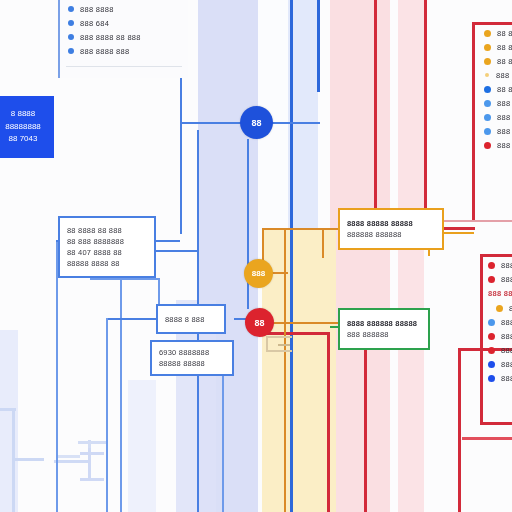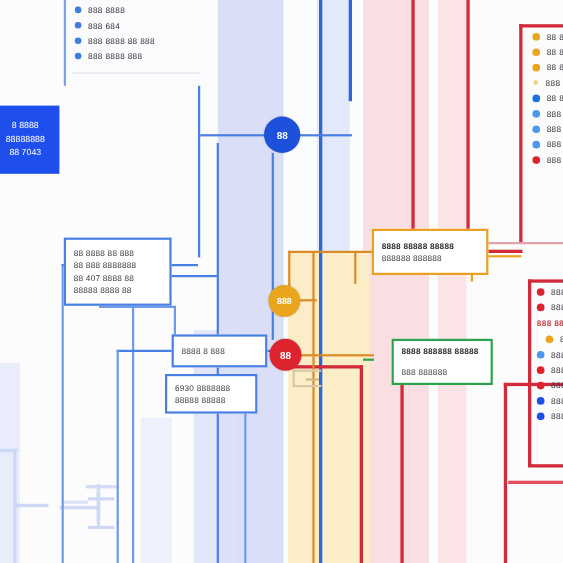--- a/index.html
+++ b/index.html
@@ -160,26 +160,26 @@
     <div class="ln">88 407 8888 88</div>
     <div class="ln">88888 8888 88</div>
   </div>
 
 
   <div class="nbox orange" style="left:338px;top:208px;width:106px;height:42px;">
     <div class="ln t">8888 88888 88888</div>
     <div class="ln">888888 888888</div>
   </div>
 
-  <div class="nbox green" style="left:356px;top:308px;width:92px;height:42px;justify-content:space-between;">
+  <div class="nbox green" style="left:338px;top:308px;width:92px;height:42px;">
     <div class="ln t">8888 888888 88888</div>
     <div class="ln">888 888888</div>
   </div>
 
-  <div class="nbox" style="left:156px;top:304px;width:87px;height:30px;">
+  <div class="nbox" style="left:156px;top:304px;width:70px;height:30px;">
     <div class="ln">8888 8 888</div>
   </div>
 
   <div class="nbox" style="left:150px;top:340px;width:84px;height:36px;">
     <div class="ln">6930 8888888</div>
     <div class="ln">88888 88888</div>
   </div>
 
   <div class="badge" style="left:240px;top:106px;width:33px;height:33px;background:#1f51d8;">
     <span>88</span>

